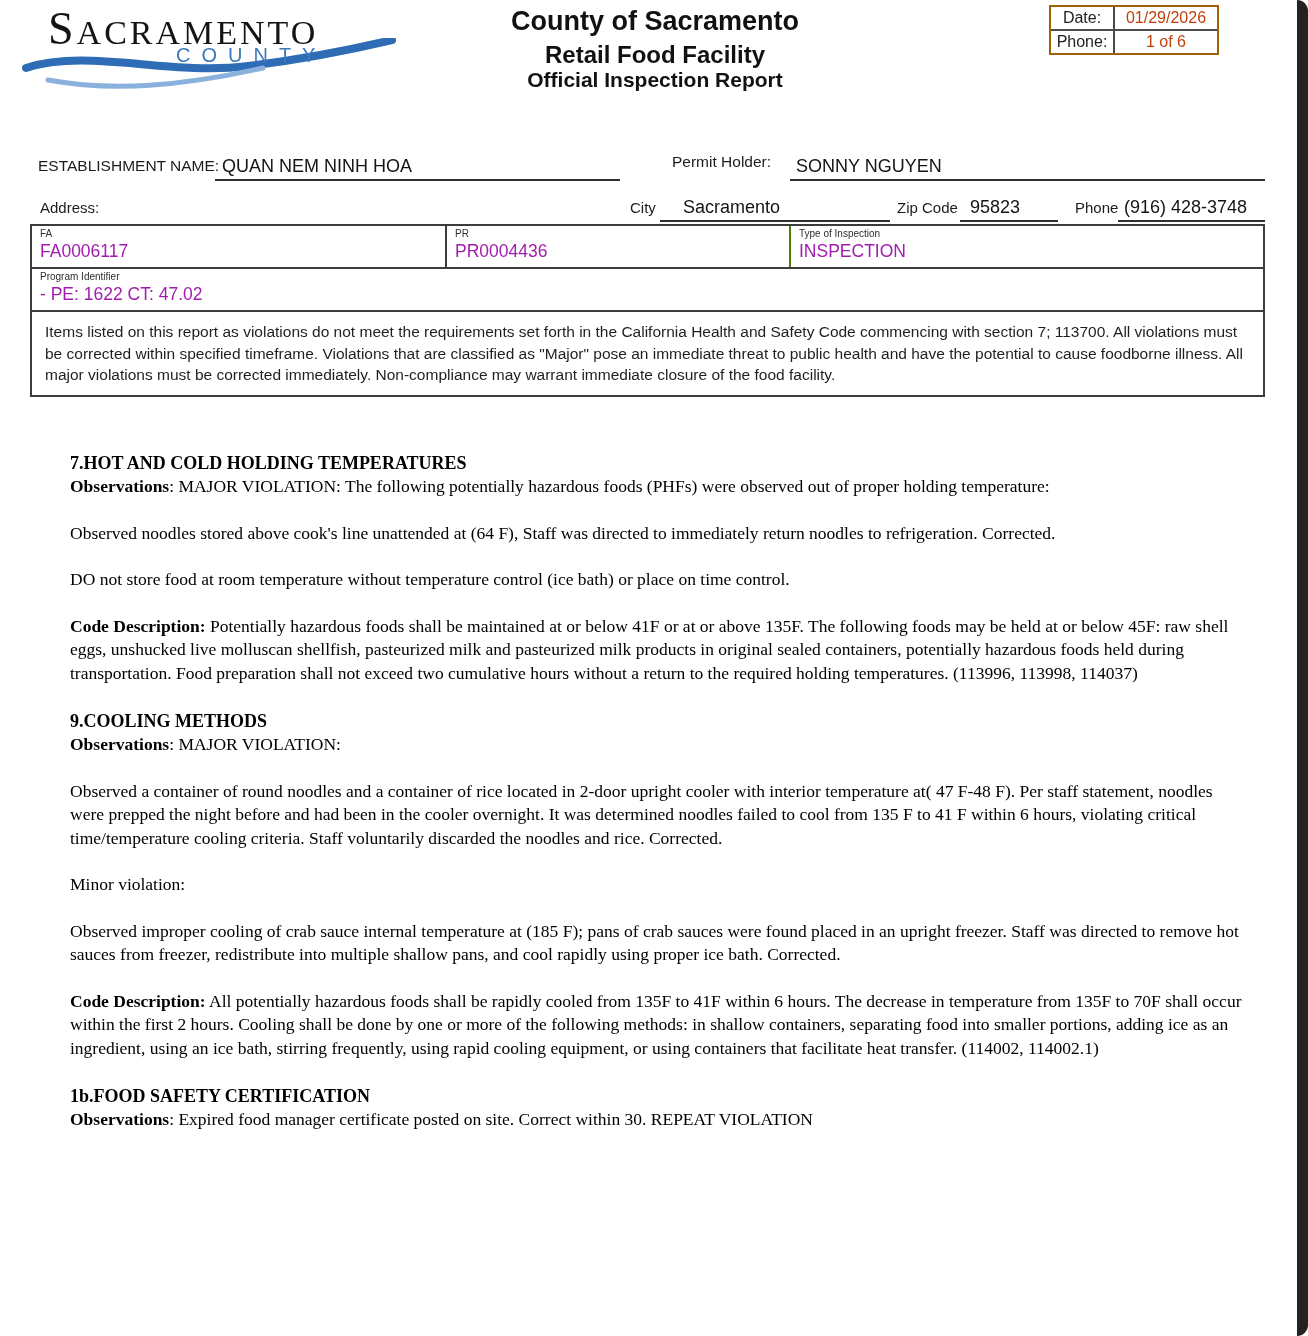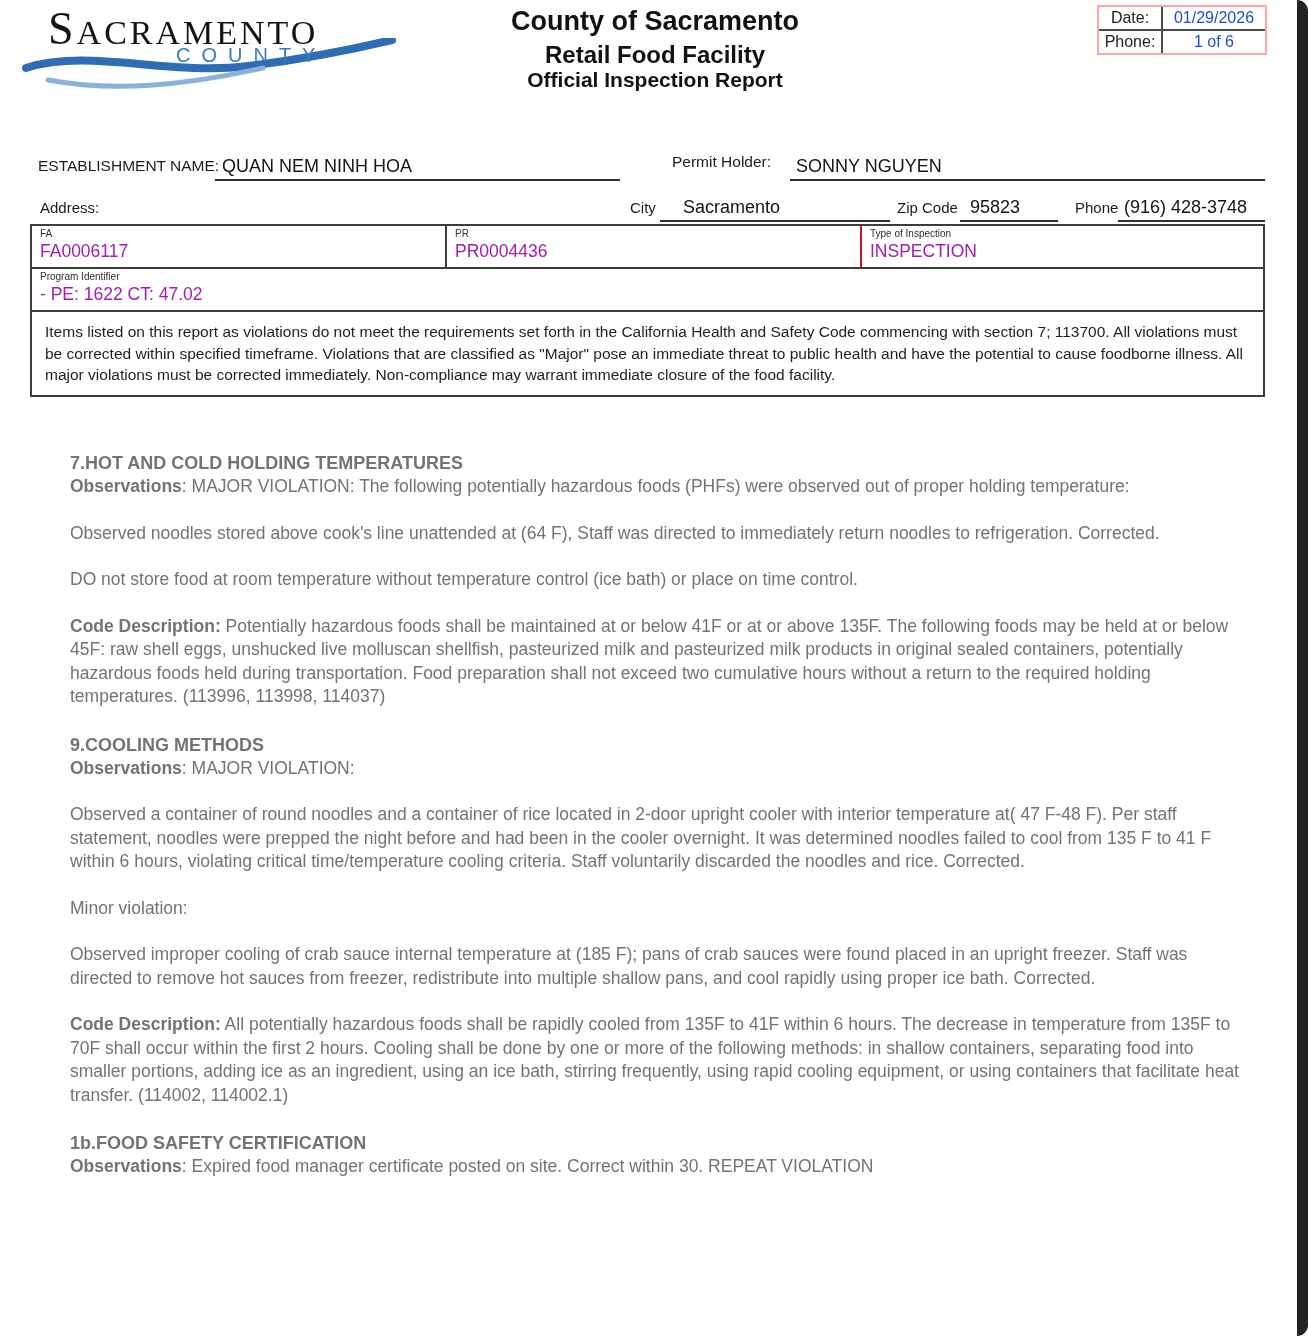--- a/index.html
+++ b/index.html
@@ -20,51 +20,51 @@
   .logo-line1::first-letter { font-size:46px; }
   .logo-wave-svg { position:absolute; left:0; top:36px; }
 
   
   .title-block { position:absolute; left:440px; top:0; width:430px; text-align:center; }
   .title-1 { font-size:27px; font-weight:bold; line-height:42px; color:#111; }
   .title-2 { font-size:24px; font-weight:bold; line-height:26px; color:#111; }
   .title-3 { font-size:21px; font-weight:bold; line-height:24px; color:#111; }
 
   
-  .meta-box { position:absolute; left:1097px; top:5px; border:2px solid #fca5a5; }
+  .meta-box { position:absolute; left:1049px; top:5px; border:2px solid #a16207; }
   .meta-row { display:flex; }
   .meta-row:first-child { border-bottom:2px solid #4a4a4a; }
   .meta-label { width:62px; border-right:2px solid #4a4a4a; text-align:center; font-size:16px; line-height:22px; color:#222; }
-  .meta-value { width:102px; text-align:center; font-size:16px; line-height:22px; color:#1d4ed8; }
+  .meta-value { width:102px; text-align:center; font-size:16px; line-height:22px; color:#c2410c; }
 
   
   .flabel { position:absolute; font-size:15px; color:#1c1c1c; white-space:nowrap; }
   .fvalue {
     position:absolute; height:30px; border-bottom:2px solid #2f2f2f; box-sizing:border-box;
     font-size:18px; line-height:30px; color:#141414; white-space:nowrap;
   }
 
   
   .fields-box { position:absolute; left:30px; top:224px; width:1235px; border:2px solid #3c3c3c; box-sizing:border-box; }
   .fields-row1 { display:flex; border-bottom:2px solid #3c3c3c; }
   .fcell { padding:2px 8px 4px; box-sizing:border-box; }
   .fcell-fa { width:415px; border-right:2px solid #3c3c3c; }
-  .fcell-pr { width:415px; border-right:2px solid #b91c1c; }
+  .fcell-pr { width:344px; border-right:2px solid #4d7c0f; }
   .fcell-type { flex:1; }
   .fcell-small { display:block; font-size:10px; line-height:12px; color:#2e2e2e; }
   .fcell-val { display:block; font-size:17.5px; line-height:23px; color:#a21caf; }
 
   
   .notice-box {
     position:absolute; left:30px; top:310px; width:1235px; box-sizing:border-box;
     border:2px solid #3c3c3c; padding:9px 13px; font-size:15.5px; line-height:21.5px; color:#1f1f1f;
   }
 
   
-  .report-body { position:absolute; left:70px; top:451px; width:1176px; font-size:17.5px; line-height:23.5px; color:#737373; }
+  .report-body { position:absolute; left:70px; top:451px; width:1176px; font-size:17.5px; line-height:23.5px; color:#000000;font-family:Liberation Serif, serif; }
   .v-section { margin-top:24px; }
   .v-section:first-child { margin-top:0; }
   .v-heading { font-weight:bold; font-size:18px; line-height:24px; margin:0; }
   .v-obs { margin:0 0 23px 0; }
   .v-para { margin:0 0 23px 0; }
   .v-code { margin:0; }
   .mt-extra { margin-top:23px; }
   .b { font-weight:bold; }
 </style>
 </head>

